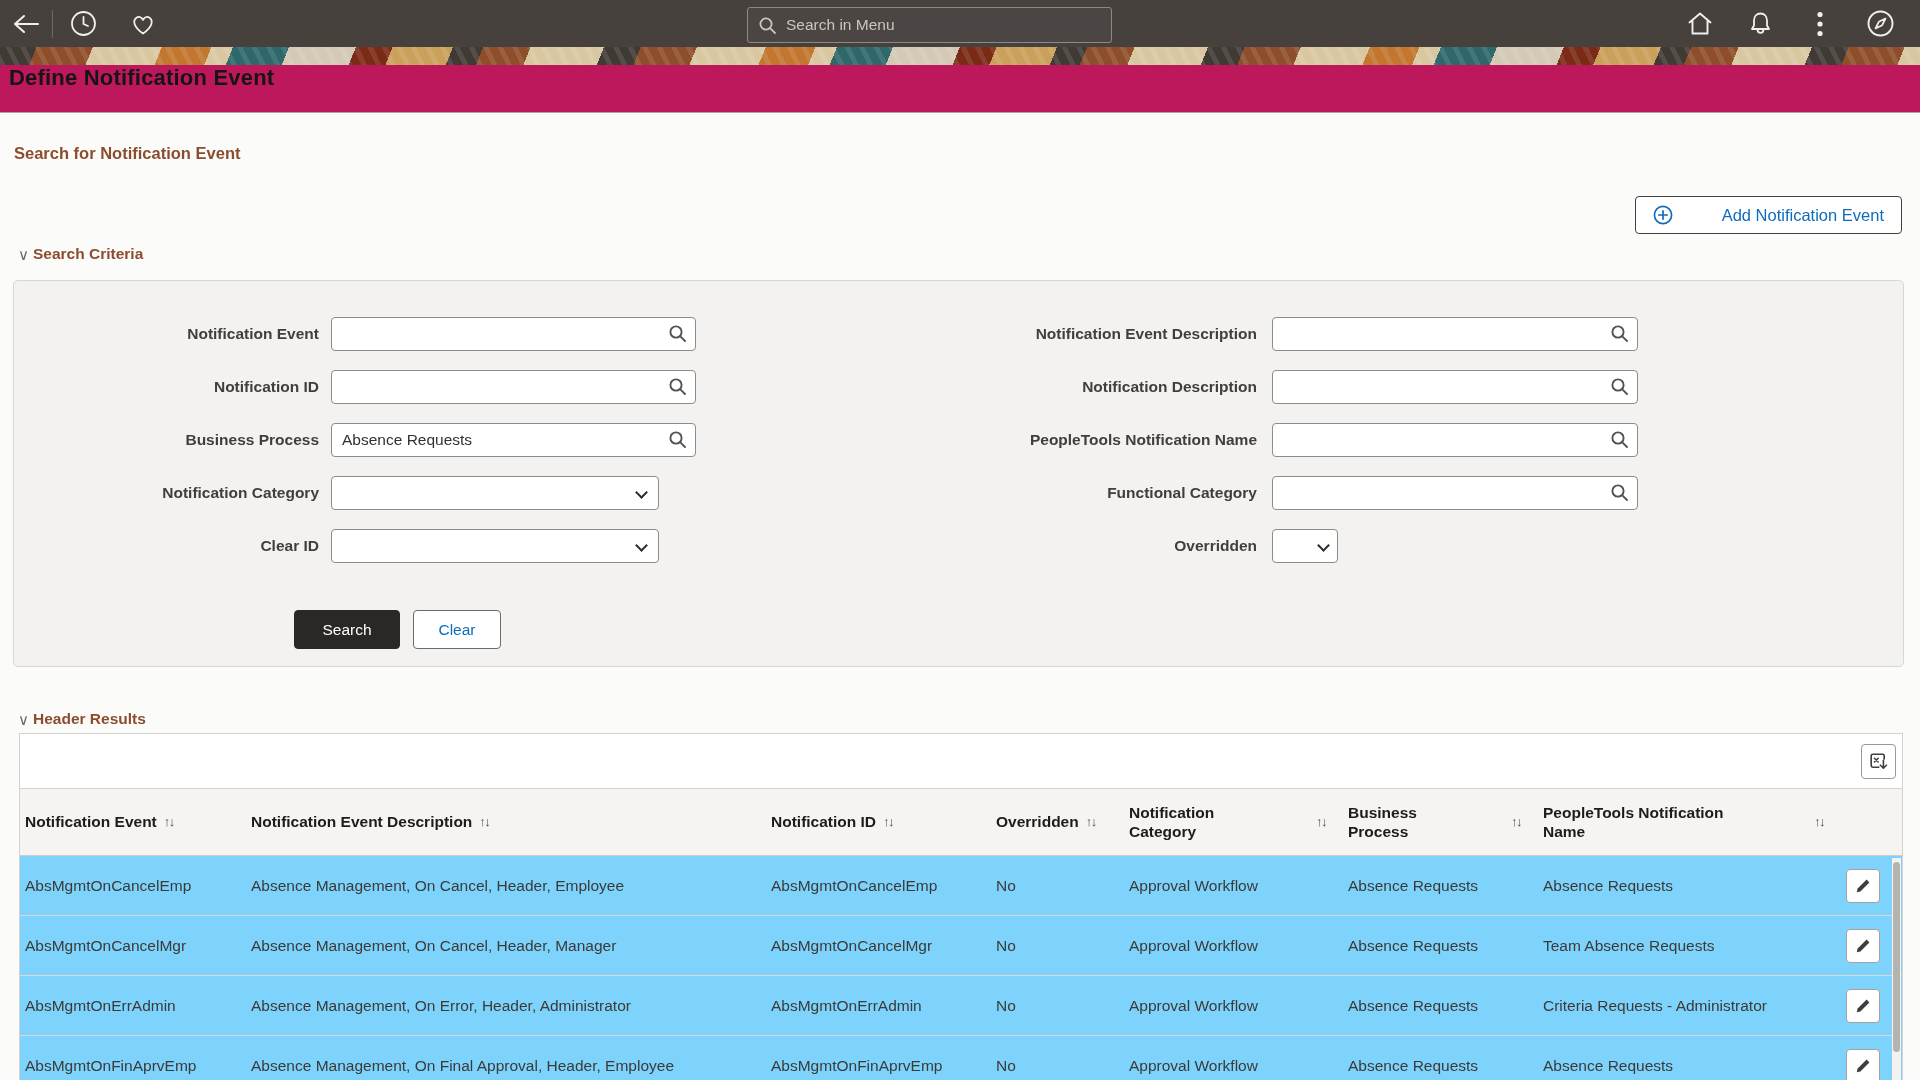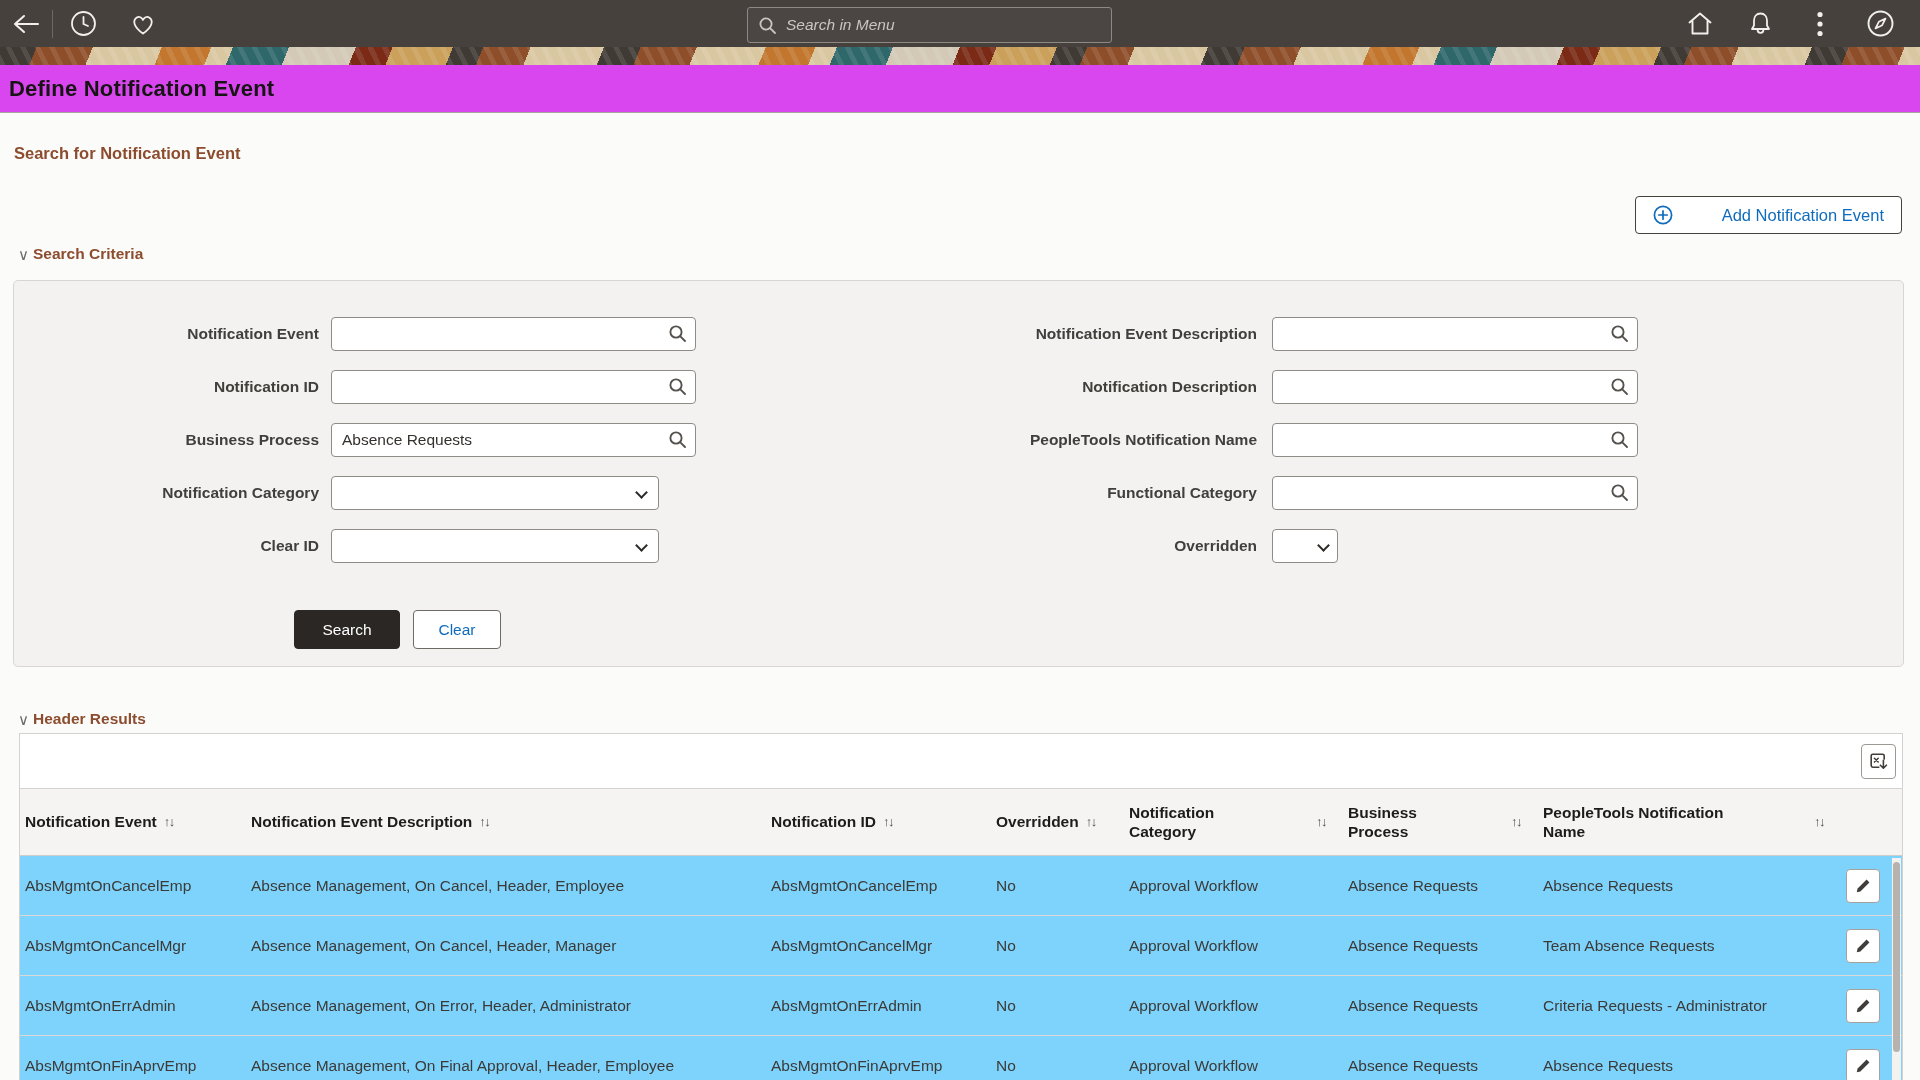--- a/index.html
+++ b/index.html
@@ -11,38 +11,38 @@
   .topbar { position:absolute; left:0; top:0; width:1920px; height:47px; background:#46413d;
             display:flex; align-items:center; z-index:5; }
   .tb-left { display:flex; align-items:center; gap:0; }
   .back-btn { width:52px; height:47px; display:flex; align-items:center; justify-content:center; cursor:pointer; }
   .tb-divider { width:1px; height:28px; background:#6e6963; }
   .tb-iconbtn { width:60px; height:47px; display:flex; align-items:center; justify-content:center; cursor:pointer; }
   .tb-search { position:absolute; left:747px; top:7px; width:365px; height:36px;
                border:1px solid #8d8983; border-radius:3px; background:rgba(255,255,255,0.03);
                display:flex; align-items:center; padding:0 10px; }
   .tb-search input { flex:1; background:transparent; border:none; outline:none; color:#e8e5e1;
-                     font-size:15.5px; font-family:"Liberation Sans", sans-serif; margin-left:9px;font-style:italic; }
+                     font-size:15.5px; font-family:"Liberation Sans", sans-serif; margin-left:9px; }
   .tb-search input::placeholder { color:#c9c5c0; opacity:1; }
   .tb-right { position:absolute; right:10px; top:0; height:47px; display:flex; align-items:center; }
   .tb-right .tb-iconbtn { width:60px; }
 
   
   .deco { position:absolute; left:0; top:47px; width:1920px; height:18px;
     background:
       repeating-linear-gradient(64deg, rgba(255,255,255,0.10) 0 5px, rgba(0,0,0,0.0) 5px 13px),
       repeating-linear-gradient(112deg,
         #403a35 0 34px, #8e4e2a 34px 86px, #d9c7a2 86px 150px, #c2762e 150px 196px,
         #d9c7a2 196px 216px, #2e686b 216px 268px, #d3c9b6 268px 330px, #7b2a16 330px 364px,
         #caa05a 364px 420px, #403a35 420px 448px, #8e4e2a 448px 492px, #d9c7a2 492px 560px);
   }
 
   
   .title-band { position:absolute; left:0; top:65px; width:1920px; height:48px;
-                background:#d946ef; border-bottom:1px solid #a8a49e; display:flex; align-items:center; }
+                background:#be185d; border-bottom:1px solid #a8a49e; display:flex; }
   .page-title { font-size:22px; font-weight:bold; color:#161514; padding-left:9px; letter-spacing:0.2px; }
 
   .subtitle { position:absolute; left:14px; top:144px; font-size:16.5px; font-weight:bold; color:#8c4c2e; }
 
   
   .add-btn { position:absolute; right:18px; top:196px; height:38px; display:flex; align-items:center;
              gap:9px; padding:0 17px; background:#ffffff; border:1px solid #45413d; border-radius:4px;
              cursor:pointer; }
   .add-btn span { color:#0f6cbd; font-size:16.5px;margin-left:40px; }
 

